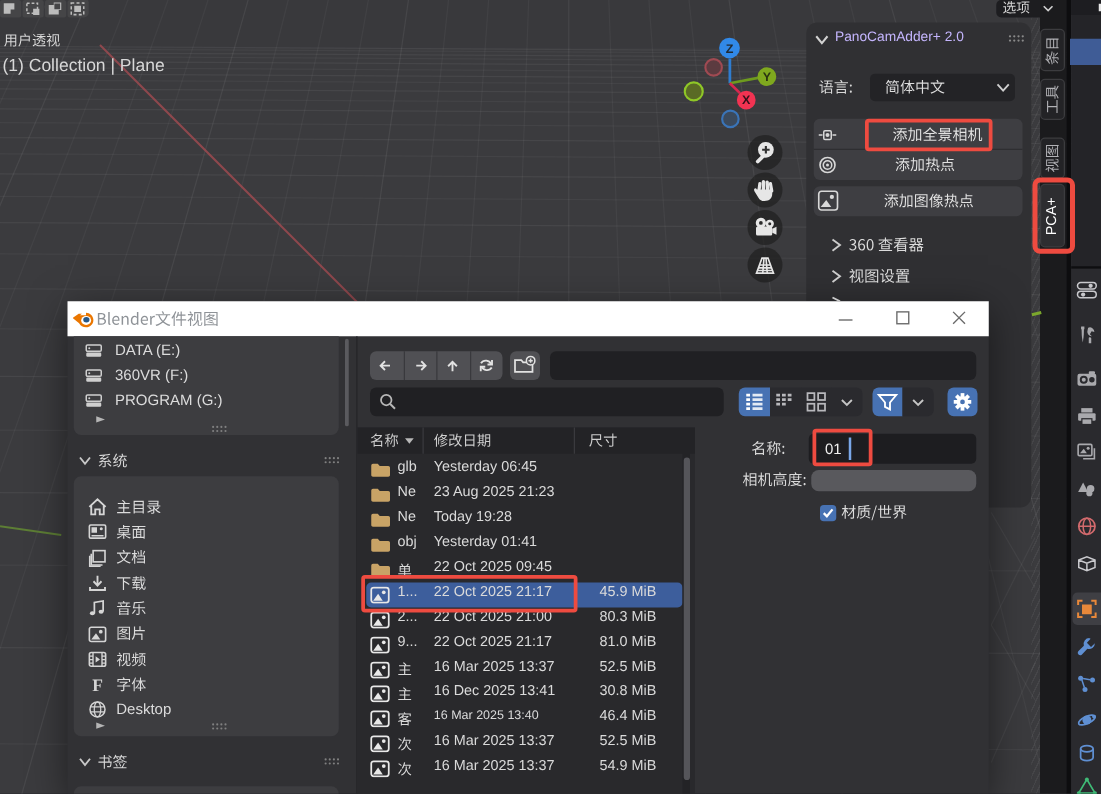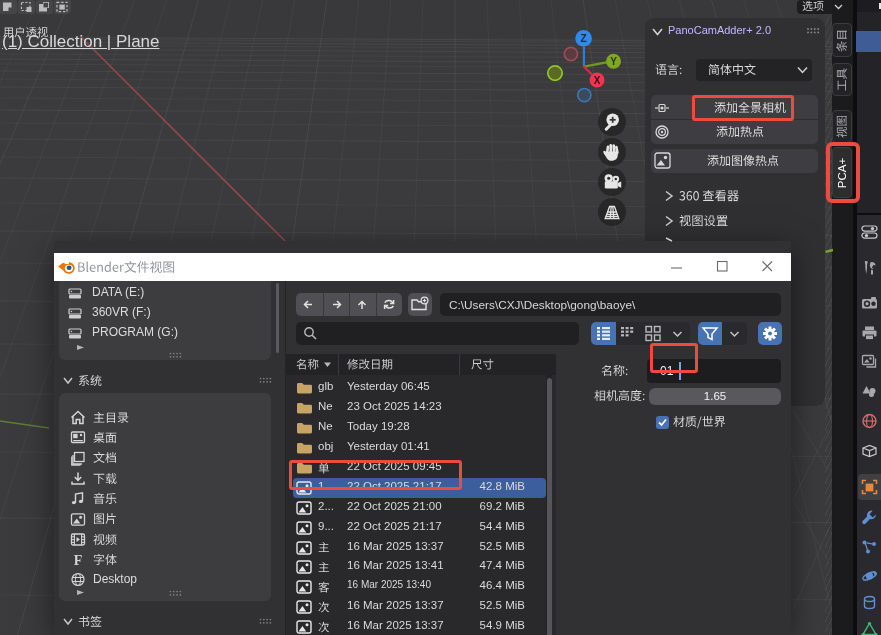--- a/index.html
+++ b/index.html
@@ -139,21 +139,21 @@
         <path d="M3 4 H7 V2 H13 V8 H11 V11.5 H3 Z" fill="#bcbcbc"></path>
         <rect x="7.5" y="2.8" width="4.6" height="4.6" fill="#454547"></rect>
       </svg></div>
     <div class="a" style="left:54px;top:0px;width:17px;height:14px;background:#454547;border-radius:2px 2px 4px 2px"><svg width="17" height="14">
         <rect x="3" y="2.3" width="10" height="9.4" fill="none" stroke="#bcbcbc" stroke-width="1.2" stroke-dasharray="2.4 1.8"></rect>
         <rect x="5.4" y="4.6" width="5.4" height="5" fill="#bcbcbc"></rect>
       </svg></div>
 <svg class="t" style="left:2.5px;top:24.5px" width="47" height="17">
       <path d="M1.7289 -8.701V-4.599100000000001C1.7289 -3.0058000000000002 1.6159000000000001 -1.0057 0.36160000000000003 0.40680000000000005C0.5537000000000001 0.5085000000000001 0.8927 0.791 1.0170000000000001 0.9605000000000001C1.8871000000000002 0.0 2.2713 -1.2995 2.4408000000000003 -2.5651H5.277100000000001V0.8023000000000001H6.1359V-2.5651H9.186900000000001V-0.24860000000000002C9.186900000000001 -0.045200000000000004 9.107800000000001 0.022600000000000002 8.8818 0.0339C8.667100000000001 0.045200000000000004 7.898700000000001 0.05650000000000001 7.1077 0.022600000000000002C7.220700000000001 0.24860000000000002 7.356300000000001 0.6215 7.4015 0.8362C8.463700000000001 0.8475 9.119100000000001 0.8362 9.503300000000001 0.7006000000000001C9.887500000000001 0.5650000000000001 10.023100000000001 0.30510000000000004 10.023100000000001 -0.24860000000000002V-8.701ZM2.5651 -7.8874H5.277100000000001V-6.0681H2.5651ZM9.186900000000001 -7.8874V-6.0681H6.1359V-7.8874ZM2.5651 -5.2658000000000005H5.277100000000001V-3.3674000000000004H2.5199000000000003C2.5538000000000003 -3.7968 2.5651 -4.2149 2.5651 -4.599100000000001ZM9.186900000000001 -5.2658000000000005V-3.3674000000000004H6.1359V-5.2658000000000005Z M14.0911 -6.9495000000000005H19.9897V-4.6782H14.0798L14.0911 -5.277100000000001ZM16.2833 -9.3338C16.509300000000003 -8.8366 16.7579 -8.203800000000001 16.893500000000003 -7.740500000000001H13.209700000000002V-5.277100000000001C13.209700000000002 -3.5708 13.062800000000001 -1.2204000000000002 11.6842 0.46330000000000005C11.8876 0.5537000000000001 12.2605 0.8136000000000001 12.418700000000001 0.9718000000000001C13.526100000000001 -0.38420000000000004 13.921600000000002 -2.2600000000000002 14.045900000000001 -3.8872000000000004H19.9897V-3.1414000000000004H20.8485V-7.740500000000001H17.2664L17.7862 -7.898700000000001C17.6506 -8.339400000000001 17.368100000000002 -9.0287 17.0969 -9.5485Z M23.2893 -8.6445C23.9447 -8.090800000000002 24.7131 -7.2998 25.0408 -6.7461L25.741400000000002 -7.277200000000001C25.379800000000003 -7.8196 24.6001 -8.588000000000001 23.933400000000002 -9.107800000000001ZM32.25020000000001 -9.311200000000001C30.916800000000002 -9.0061 28.453400000000002 -8.814 26.419400000000003 -8.734900000000001C26.4985 -8.5654 26.588900000000002 -8.2942 26.611500000000003 -8.1247C27.459000000000003 -8.147300000000001 28.385600000000004 -8.1925 29.300900000000002 -8.271600000000001V-7.4015H26.1369V-6.734800000000001H28.781100000000002C28.024 -5.9438 26.860100000000003 -5.2206 25.797900000000002 -4.8703C25.9674 -4.723400000000001 26.1934 -4.4409 26.317700000000002 -4.2601C27.357300000000002 -4.6669 28.509900000000002 -5.4579 29.300900000000002 -6.339300000000001V-4.825100000000001H30.114500000000003V-6.373200000000001C30.8716 -5.503100000000001 31.990300000000005 -4.7121 33.029900000000005 -4.305300000000001C33.1542 -4.497400000000001 33.3802 -4.7799000000000005 33.5497 -4.9268C32.476200000000006 -5.2545 31.334900000000005 -5.9664 30.611700000000003 -6.734800000000001H33.357600000000005V-7.4015H30.114500000000003V-8.339400000000001C31.120200000000004 -8.4411 32.0581 -8.5767 32.8039 -8.734900000000001ZM27.029600000000002 -4.5539000000000005V-3.8872000000000004H28.340400000000002C28.137 -2.6781 27.6398 -1.7854 26.091700000000003 -1.2995C26.261200000000002 -1.1526 26.475900000000003 -0.8588000000000001 26.555000000000003 -0.678C28.317800000000002 -1.2769000000000001 28.9054 -2.373 29.1427 -3.8872000000000004H30.498700000000003C30.408300000000004 -3.5256000000000003 30.3179 -3.164 30.2162 -2.8815000000000004H32.1372C32.0355 -2.0340000000000003 31.9338 -1.6611000000000002 31.786900000000003 -1.5255C31.6965 -1.4464000000000001 31.6061 -1.4351 31.414 -1.4351C31.2219 -1.4351 30.690800000000003 -1.4464000000000001 30.148400000000002 -1.4916C30.261400000000002 -1.2995 30.340500000000002 -1.0283 30.351800000000004 -0.8362C30.916800000000002 -0.791 31.459200000000003 -0.791 31.730400000000003 -0.8136000000000001C32.0355 -0.8249000000000001 32.25020000000001 -0.8814000000000001 32.431000000000004 -1.0622C32.6796 -1.2995 32.815200000000004 -1.8758000000000001 32.9508 -3.1979C32.96210000000001 -3.3109 32.9734 -3.5143000000000004 32.9734 -3.5143000000000004H31.1428L31.380100000000002 -4.5539000000000005ZM25.436300000000003 -5.1528H23.2328V-4.361800000000001H24.622700000000002V-0.9379000000000001C24.1368 -0.7119000000000001 23.617 -0.30510000000000004 23.108500000000003 0.1695L23.6735 0.9040000000000001C24.317600000000002 0.20340000000000003 24.9278 -0.38420000000000004 25.3459 -0.38420000000000004C25.594500000000004 -0.38420000000000004 25.9448 -0.05650000000000001 26.3855 0.21470000000000003C27.131300000000003 0.6554000000000001 28.069200000000002 0.7684000000000001 29.380000000000003 0.7684000000000001C30.4874 0.7684000000000001 32.3971 0.7119000000000001 33.2785 0.6554000000000001C33.2898 0.40680000000000005 33.4254 -0.011300000000000001 33.5158 -0.22600000000000003C32.3971 -0.11300000000000002 30.679500000000004 -0.0339 29.3913 -0.0339C28.1935 -0.0339 27.244300000000003 -0.10170000000000001 26.5437 -0.5198C26.0013 -0.8362 25.741400000000002 -1.1074000000000002 25.436300000000003 -1.1300000000000001Z M38.98500000000001 -8.938300000000002V-2.9267000000000003H39.809900000000006V-8.1925H43.30160000000001V-2.9267000000000003H44.149100000000004V-8.938300000000002ZM35.64020000000001 -9.0852C36.047000000000004 -8.6445 36.487700000000004 -8.023000000000001 36.691100000000006 -7.604900000000001L37.38040000000001 -8.0569C37.17700000000001 -8.4524 36.72500000000001 -9.040000000000001 36.28430000000001 -9.4694ZM41.09810000000001 -7.3337V-5.1302C41.09810000000001 -3.3561 40.759100000000004 -1.1978000000000002 37.900200000000005 0.28250000000000003C38.069700000000005 0.4181 38.340900000000005 0.7345 38.442600000000006 0.9153000000000001C40.137600000000006 0.022600000000000002 41.030300000000004 -1.1865 41.48230000000001 -2.4182V-0.22600000000000003C41.48230000000001 0.5311 41.787400000000005 0.7345 42.555800000000005 0.7345H43.58410000000001C44.56720000000001 0.7345 44.691500000000005 0.2712 44.804500000000004 -1.5029000000000001C44.58980000000001 -1.5594000000000001 44.307300000000005 -1.6724 44.092600000000004 -1.8419C44.04740000000001 -0.21470000000000003 43.99090000000001 0.09040000000000001 43.595400000000005 0.09040000000000001H42.68010000000001C42.36370000000001 0.09040000000000001 42.273300000000006 0.0 42.273300000000006 -0.3164V-3.1188000000000002H41.697C41.86650000000001 -3.8081000000000005 41.91170000000001 -4.4861 41.91170000000001 -5.107600000000001V-7.3337ZM34.611900000000006 -7.548400000000001V-6.768700000000001H37.346500000000006C36.691100000000006 -5.333600000000001 35.5046 -3.9211000000000005 34.340700000000005 -3.1301C34.465 -2.9719 34.668400000000005 -2.5425000000000004 34.736200000000004 -2.3052C35.1769 -2.6329000000000002 35.6176 -3.0397000000000003 36.047000000000004 -3.503V0.8927H36.84930000000001V-3.9776000000000002C37.244800000000005 -3.4691000000000005 37.730700000000006 -2.825 37.956700000000005 -2.4747000000000003L38.499100000000006 -3.1527000000000003C38.284400000000005 -3.4013000000000004 37.49340000000001 -4.305300000000001 37.06400000000001 -4.7686C37.60640000000001 -5.537000000000001 38.069700000000005 -6.3958 38.386100000000006 -7.277200000000001L37.93410000000001 -7.582300000000001L37.77590000000001 -7.548400000000001Z" transform="translate(0,11.30)" fill="#d9d9d9" fill-opacity="1.0"></path>
     </svg>
-<div class="a" style="left:2px;top:32px;font-size:17px;color:#d8d8d8;text-decoration:underline;">(1) Collection | Plane</div>
+<div class="a" style="left:2px;top:44px;font-size:14px;color:#d8d8d8;">(1) Collection | Plane</div>
 <div class="a" style="left:797px;top:0px;width:49px;height:14px;background:#1d1d20;border-radius:4px;"></div>
 <svg class="t" style="left:802.0px;top:-0.6px" width="24" height="16">
       <path d="M0.6709999999999999 -8.415C1.309 -7.8759999999999994 2.057 -7.106 2.376 -6.566999999999999L3.058 -7.084C2.706 -7.611999999999999 1.9469999999999998 -8.36 1.2979999999999998 -8.866ZM4.906 -8.91C4.6419999999999995 -7.930999999999999 4.18 -6.962999999999999 3.586 -6.314C3.784 -6.215 4.136 -5.994999999999999 4.29 -5.874C4.543 -6.1819999999999995 4.785 -6.566999999999999 5.005 -6.9959999999999996H6.633V-5.39H3.5199999999999996V-4.653H5.511C5.324 -3.2119999999999997 4.872999999999999 -2.167 3.223 -1.5839999999999999C3.399 -1.43 3.6409999999999996 -1.1219999999999999 3.7289999999999996 -0.9129999999999999C5.577 -1.639 6.127 -2.904 6.335999999999999 -4.653H7.468999999999999V-2.101C7.468999999999999 -1.265 7.656 -1.023 8.481 -1.023C8.645999999999999 -1.023 9.394 -1.023 9.559 -1.023C10.251999999999999 -1.023 10.472 -1.375 10.549 -2.772C10.318 -2.827 9.976999999999999 -2.948 9.822999999999999 -3.102C9.79 -1.9469999999999998 9.745999999999999 -1.793 9.471 -1.793C9.317 -1.793 8.712 -1.793 8.602 -1.793C8.315999999999999 -1.793 8.283 -1.8259999999999998 8.283 -2.101V-4.653H10.460999999999999V-5.39H7.457999999999999V-6.9959999999999996H9.998999999999999V-7.710999999999999H7.457999999999999V-9.196H6.633V-7.710999999999999H5.335C5.478 -8.041 5.598999999999999 -8.392999999999999 5.6979999999999995 -8.745ZM2.7609999999999997 -5.016H0.616V-4.2459999999999996H1.9689999999999999V-0.9129999999999999C1.496 -0.693 0.99 -0.297 0.495 0.16499999999999998L1.045 0.8799999999999999C1.672 0.19799999999999998 2.266 -0.374 2.673 -0.374C2.915 -0.374 3.256 -0.05499999999999999 3.6849999999999996 0.209C4.411 0.638 5.324 0.748 6.6 0.748C7.678 0.748 9.536999999999999 0.693 10.395 0.638C10.405999999999999 0.39599999999999996 10.538 -0.011 10.626 -0.21999999999999997C9.536999999999999 -0.10999999999999999 7.864999999999999 -0.033 6.611 -0.033C5.444999999999999 -0.033 4.521 -0.09899999999999999 3.839 -0.506C3.311 -0.814 3.058 -1.0779999999999998 2.7609999999999997 -1.0999999999999999Z M17.798000000000002 -5.5V-3.179C17.798000000000002 -2.024 17.500999999999998 -0.616 14.509 0.209C14.684999999999999 0.374 14.927 0.6709999999999999 15.026 0.847C18.139 -0.132 18.622999999999998 -1.738 18.622999999999998 -3.179V-5.5ZM18.579 -1.001C19.426000000000002 -0.45099999999999996 20.503999999999998 0.34099999999999997 21.021 0.869L21.570999999999998 0.286C21.043 -0.23099999999999998 19.942999999999998 -0.99 19.096 -1.518ZM11.319 -2.024 11.528 -1.166C12.54 -1.507 13.882 -1.9689999999999999 15.169 -2.409L15.059000000000001 -3.1239999999999997L13.716999999999999 -2.7169999999999996V-7.1499999999999995H14.993V-7.941999999999999H11.506V-7.1499999999999995H12.892V-2.4749999999999996ZM15.587 -6.864V-1.6829999999999998H16.39V-6.116H19.976V-1.7049999999999998H20.801000000000002V-6.864H18.205C18.369999999999997 -7.204999999999999 18.546 -7.611999999999999 18.722 -8.008H21.527V-8.756H15.190999999999999V-8.008H17.743C17.633 -7.6339999999999995 17.500999999999998 -7.215999999999999 17.358 -6.864Z" transform="translate(0,11.00)" fill="#d8d8d8" fill-opacity="1.0"></path>
     </svg>
 <svg class="t" style="left:834px;top:2px" width="10" height="9">
       <path d="M1 3 L4.5 6.5 L8 3" stroke="#cfcfcf" stroke-width="1.3" fill="none"></path>
     </svg>
 <svg class="a" style="left:540px;top:20px" width="100" height="100" viewBox="0 0 100 100">
 <line x1="43.9" y1="27" x2="43.9" y2="46.6" stroke="#2f7dd0" stroke-width="2.2"></line>
 <line x1="43.9" y1="46.6" x2="66.5" y2="42.3" stroke="#6e9b1e" stroke-width="2.2"></line>
@@ -373,21 +373,21 @@
         <path d="M3.5 4 V11 a5 2.5 0 0 0 10 0 V4" fill="none" stroke="#5f8fd2" stroke-width="1.4"></path>
       </g>
       <g transform="translate(861,621)">
         <path d="M8.5 2.5 L15 13.5 H2 Z" fill="none" stroke="#3fba76" stroke-width="1.4"></path>
         <circle cx="8.5" cy="2.5" r="1.6" fill="#3fba76"></circle>
         <circle cx="15" cy="13.5" r="1.6" fill="#3fba76"></circle>
         <circle cx="2" cy="13.5" r="1.6" fill="#3fba76"></circle>
       </g>
     </svg>
 <div class="a" style="left:54px;top:241px;width:737px;height:394px;background:#313134;box-shadow:0 8px 30px rgba(0,0,0,0.5);z-index:10;"></div>
-<div class="a" style="left:0;top:12px;width:881px;height:506px;z-index:11">
+<div class="a" style="left:0;top:0;width:881px;height:506px;z-index:11">
 <div class="a" style="left:54px;top:241px;width:737px;height:28px;background:#ffffff;"></div>
 <svg class="t" style="left:58px;top:247px;z-index:12" width="17" height="15" viewBox="0 0 17 15">
 <path d="M10.8 3.2 C13.9 3.2 16.5 5.6 16.7 8.7 C16.9 12 14.2 14.8 10.8 14.8 C8.4 14.8 6.3 13.5 5.3 11.5 L0.6 7.8 C0.2 7.5 0.2 7.2 0.6 6.9 L4.4 4.3 C4.7 4.1 5.1 4 5.5 4 L7.5 4 L6 5.1 L10.8 5.1 Z" fill="#ea7600"></path>
 <ellipse cx="10.9" cy="9.3" rx="4" ry="3.6" fill="#fff"></ellipse>
         <ellipse cx="11.1" cy="8.8" rx="2.5" ry="2.2" fill="#265787"></ellipse>
 </svg>
 <svg class="t" style="left:77.0px;top:247.2px" width="100" height="19">
         <path d="M1.2928000000000002 0.0H4.2752C6.3744000000000005 0.0 7.833600000000001 -0.9088 7.833600000000001 -2.7520000000000002C7.833600000000001 -4.032 7.04 -4.7744 5.9264 -4.992V-5.056C6.8096000000000005 -5.3376 7.296 -6.1568000000000005 7.296 -7.091200000000001C7.296 -8.7424 5.9648 -9.3824 4.0704 -9.3824H1.2928000000000002ZM2.4704 -5.4016V-8.448H3.9168000000000003C5.388800000000001 -8.448 6.131200000000001 -8.038400000000001 6.131200000000001 -6.937600000000001C6.131200000000001 -5.977600000000001 5.478400000000001 -5.4016 3.8656 -5.4016ZM2.4704 -0.9472V-4.48H4.1088000000000005C5.760000000000001 -4.48 6.6688 -3.9552 6.6688 -2.7904C6.6688 -1.5232 5.7216000000000005 -0.9472 4.1088000000000005 -0.9472Z M10.816 0.16640000000000002C11.136000000000001 0.16640000000000002 11.328000000000001 0.11520000000000001 11.4944 0.064L11.328000000000001 -0.8320000000000001C11.200000000000001 -0.8064 11.148800000000001 -0.8064 11.084800000000001 -0.8064C10.905600000000002 -0.8064 10.764800000000001 -0.9472 10.764800000000001 -1.3056V-10.1888H9.587200000000001V-1.3824C9.587200000000001 -0.39680000000000004 9.9456 0.16640000000000002 10.816 0.16640000000000002Z M16.0384 0.16640000000000002C16.9728 0.16640000000000002 17.7152 -0.1408 18.3168 -0.5376000000000001L17.9072 -1.3184C17.3824 -0.9728 16.8448 -0.768 16.1664 -0.768C14.848 -0.768 13.9392 -1.7152 13.862400000000001 -3.2H18.5472C18.5728 -3.3792 18.5984 -3.6096000000000004 18.5984 -3.8656C18.5984 -5.849600000000001 17.6 -7.1296 15.8208 -7.1296C14.233600000000001 -7.1296 12.7104 -5.7344 12.7104 -3.4688000000000003C12.7104 -1.1776 14.182400000000001 0.16640000000000002 16.0384 0.16640000000000002ZM13.8496 -4.032C13.990400000000001 -5.4144000000000005 14.860800000000001 -6.195200000000001 15.846400000000001 -6.195200000000001C16.9344 -6.195200000000001 17.5744 -5.44 17.5744 -4.032Z M20.3136 0.0H21.4912V-5.043200000000001C22.1824 -5.7472 22.6688 -6.1056 23.3856 -6.1056C24.3072 -6.1056 24.704 -5.5552 24.704 -4.2496V0.0H25.8688V-4.4032C25.8688 -6.1696 25.2032 -7.1296 23.744 -7.1296C22.796799999999998 -7.1296 22.0672 -6.6048 21.4144 -5.9392000000000005H21.3888L21.2736 -6.9504H20.3136Z M30.489600000000003 0.16640000000000002C31.321600000000004 0.16640000000000002 32.064 -0.2816 32.601600000000005 -0.8192H32.64L32.7424 0.0H33.702400000000004V-10.1888H32.5248V-7.5136L32.588800000000006 -6.3232C31.974400000000003 -6.8224 31.449600000000004 -7.1296 30.6304 -7.1296C29.043200000000002 -7.1296 27.622400000000003 -5.7216000000000005 27.622400000000003 -3.4688000000000003C27.622400000000003 -1.1520000000000001 28.748800000000003 0.16640000000000002 30.489600000000003 0.16640000000000002ZM30.745600000000003 -0.8192C29.529600000000002 -0.8192 28.8256 -1.8048000000000002 28.8256 -3.4816000000000003C28.8256 -5.0688 29.721600000000002 -6.144 30.835200000000004 -6.144C31.4112 -6.144 31.948800000000002 -5.9392000000000005 32.5248 -5.4144000000000005V-1.7664000000000002C31.948800000000002 -1.1264 31.385600000000004 -0.8192 30.745600000000003 -0.8192Z M38.8736 0.16640000000000002C39.808 0.16640000000000002 40.5504 -0.1408 41.152 -0.5376000000000001L40.7424 -1.3184C40.217600000000004 -0.9728 39.68 -0.768 39.0016 -0.768C37.6832 -0.768 36.7744 -1.7152 36.6976 -3.2H41.382400000000004C41.408 -3.3792 41.433600000000006 -3.6096000000000004 41.433600000000006 -3.8656C41.433600000000006 -5.849600000000001 40.4352 -7.1296 38.656000000000006 -7.1296C37.0688 -7.1296 35.5456 -5.7344 35.5456 -3.4688000000000003C35.5456 -1.1776 37.0176 0.16640000000000002 38.8736 0.16640000000000002ZM36.6848 -4.032C36.8256 -5.4144000000000005 37.696000000000005 -6.195200000000001 38.6816 -6.195200000000001C39.769600000000004 -6.195200000000001 40.409600000000005 -5.44 40.409600000000005 -4.032Z M43.1488 0.0H44.32640000000001V-4.4672C44.787200000000006 -5.6448 45.491200000000006 -6.08 46.0672 -6.08C46.3616 -6.08 46.51520000000001 -6.0416 46.7456 -5.9648L46.9632 -6.976C46.7456 -7.091200000000001 46.528000000000006 -7.1296 46.220800000000004 -7.1296C45.4528 -7.1296 44.736000000000004 -6.566400000000001 44.2496 -5.6832H44.224000000000004L44.1088 -6.9504H43.1488Z M52.352000000000004 -10.5344C52.736000000000004 -9.907200000000001 53.1456 -9.0496 53.299200000000006 -8.5248L54.3616 -8.8704C54.1824 -9.3952 53.7344 -10.2272 53.35040000000001 -10.8416ZM47.577600000000004 -8.4992V-7.5520000000000005H49.574400000000004C50.329600000000006 -5.6064 51.3408 -3.9296 52.659200000000006 -2.56C51.251200000000004 -1.3824 49.5232 -0.512 47.3984 0.0896C47.5904 0.32 47.897600000000004 0.768 48.0 0.9984000000000001C50.137600000000006 0.30720000000000003 51.9168 -0.6144000000000001 53.363200000000006 -1.8688C54.8096 -0.5888 56.5504 0.3584 58.64960000000001 0.9344C58.816 0.6656000000000001 59.0976 0.256 59.315200000000004 0.0512C57.2672 -0.46080000000000004 55.5264 -1.3696000000000002 54.1056 -2.5728C55.3984 -3.8912 56.384 -5.5296 57.126400000000004 -7.5520000000000005H59.1488V-8.4992ZM53.3888 -3.2384C52.1856 -4.454400000000001 51.238400000000006 -5.913600000000001 50.5728 -7.5520000000000005H56.0384C55.3984 -5.824 54.51520000000001 -4.4032 53.3888 -3.2384Z M63.7952 -4.3648V-3.4304H67.4688V1.024H68.4288V-3.4304H71.936V-4.3648H68.4288V-7.1936H71.3728V-8.128H68.4288V-10.5984H67.4688V-8.128H65.7536C65.92 -8.704 66.0608 -9.3184 66.1888 -9.92L65.2672 -10.112C64.9728 -8.4352 64.4352 -6.784000000000001 63.6928 -5.7216000000000005C63.9232 -5.6064 64.3328 -5.376 64.512 -5.2352C64.8576 -5.7728 65.1776 -6.4512 65.4464 -7.1936H67.4688V-4.3648ZM63.168 -10.700800000000001C62.4768 -8.768 61.3504 -6.848000000000001 60.1472 -5.5936C60.3136 -5.376 60.5952 -4.8768 60.6976 -4.6464C61.1072 -5.0816 61.4912 -5.5936 61.8752 -6.144V0.9984000000000001H62.7968V-7.6416C63.2832 -8.537600000000001 63.7184 -9.4848 64.0768 -10.432Z M78.2976 -10.1248V-3.3152000000000004H79.232V-9.280000000000001H83.1872V-3.3152000000000004H84.1472V-10.1248ZM74.5088 -10.2912C74.9696 -9.792 75.4688 -9.088000000000001 75.69919999999999 -8.6144L76.48 -9.1264C76.2496 -9.5744 75.7376 -10.24 75.2384 -10.7264ZM80.6912 -8.3072V-5.8112C80.6912 -3.8016 80.3072 -1.3568 77.0688 0.32C77.2608 0.4736 77.568 0.8320000000000001 77.6832 1.0368C79.6032 0.0256 80.6144 -1.344 81.1264 -2.7392000000000003V-0.256C81.1264 0.6016 81.472 0.8320000000000001 82.3424 0.8320000000000001H83.5072C84.6208 0.8320000000000001 84.7616 0.30720000000000003 84.8896 -1.7024000000000001C84.6464 -1.7664000000000002 84.32639999999999 -1.8944 84.0832 -2.0864000000000003C84.032 -0.2432 83.968 0.1024 83.52 0.1024H82.4832C82.1248 0.1024 82.0224 0.0 82.0224 -0.3584V-3.5328000000000004H81.36959999999999C81.5616 -4.3136 81.6128 -5.0816 81.6128 -5.7856000000000005V-8.3072ZM73.344 -8.5504V-7.6672H76.4416C75.69919999999999 -6.0416 74.3552 -4.4416 73.0368 -3.5456000000000003C73.1776 -3.3664 73.408 -2.8800000000000003 73.48479999999999 -2.6112C73.984 -2.9824 74.4832 -3.4432 74.9696 -3.968V1.0112H75.8784V-4.5056C76.32639999999999 -3.9296 76.8768 -3.2 77.1328 -2.8032L77.74719999999999 -3.5712C77.50399999999999 -3.8528000000000002 76.608 -4.8768 76.1216 -5.4016C76.736 -6.272 77.2608 -7.244800000000001 77.61919999999999 -8.2432L77.10719999999999 -8.5888L76.928 -8.5504Z M90.1376 -3.5712C91.1616 -3.3536 92.4672 -2.9056 93.18400000000001 -2.5472L93.58080000000001 -3.2C92.864 -3.5328000000000004 91.5712 -3.9552 90.5472 -4.16ZM88.8576 -1.9456C90.62400000000001 -1.728 92.83840000000001 -1.216 94.06720000000001 -0.7808L94.48960000000001 -1.4976C93.248 -1.9072 91.0336 -2.4064 89.30560000000001 -2.5984000000000003ZM86.4128 -10.1888V1.024H87.3344V0.4864H96.11520000000002V1.024H97.07520000000001V-10.1888ZM87.3344 -0.37120000000000003V-9.3184H96.11520000000002V-0.37120000000000003ZM90.63680000000001 -9.0624C89.99680000000001 -8.0128 88.89600000000002 -7.0144 87.79520000000001 -6.3616C88.00000000000001 -6.2336 88.3328 -5.9392000000000005 88.4736 -5.7856000000000005C88.8576 -6.0416 89.2544 -6.348800000000001 89.6512 -6.6944C90.0352 -6.284800000000001 90.50880000000001 -5.9008 91.02080000000001 -5.5552C89.93280000000001 -5.043200000000001 88.70400000000001 -4.6592 87.5648 -4.4288C87.73120000000002 -4.2496 87.936 -3.8784 88.02560000000001 -3.648C89.28000000000002 -3.9424 90.62400000000001 -4.416 91.84 -5.0688C92.90240000000001 -4.4928 94.11840000000001 -4.0576 95.33440000000002 -3.7888C95.4496 -4.0192000000000005 95.6928 -4.352 95.87200000000001 -4.518400000000001C94.74560000000001 -4.7232 93.6192 -5.0688 92.6208 -5.5296C93.58080000000001 -6.1568000000000005 94.3872 -6.8864 94.9248 -7.7568L94.37440000000001 -8.0768L94.23360000000001 -8.038400000000001H90.9184C91.11040000000001 -8.281600000000001 91.28960000000001 -8.5248 91.4432 -8.780800000000001ZM90.17600000000002 -7.2064 90.2656 -7.296H93.58080000000001C93.12 -6.7968 92.50560000000002 -6.348800000000001 91.8144 -5.952C91.1616 -6.3232 90.59840000000001 -6.7456000000000005 90.17600000000002 -7.2064Z" transform="translate(0,12.80)" fill="#8e9297" fill-opacity="1.0"></path>
       </svg>
 <svg class="t" style="left:671px;top:248px;z-index:12" width="12" height="12">
@@ -573,21 +573,20 @@
         </svg></div>
 <div class="a" style="left:322.5px;top:281px;width:1px;height:23px;background:#39393d;z-index:12"></div>
 <div class="a" style="left:349px;top:281px;width:1px;height:23px;background:#39393d;z-index:12"></div>
 <div class="a" style="left:375.5px;top:281px;width:1px;height:23px;background:#39393d;z-index:12"></div>
 <div class="a" style="left:408px;top:281px;width:24px;height:23px;background:#505054;border-radius:5px;z-index:12"><svg width="24" height="23">
           <path d="M4 7 H9 L10.5 8.8 H18 V16.5 H4 Z" fill="none" stroke="#e2e2e2" stroke-width="1.4"></path>
           <circle cx="16.5" cy="7.5" r="3.4" fill="#505054" stroke="#e2e2e2" stroke-width="1.2"></circle>
           <path d="M16.5 5.8 V9.2 M14.8 7.5 H18.2" stroke="#e2e2e2" stroke-width="1.2"></path>
         </svg></div>
 <div class="a" style="left:440px;top:281px;width:341px;height:23px;background:#202023;border-radius:5px;z-index:12"></div>
-<div class="a" style="left:449px;top:286px;font-size:11.8px;color:#d8d8d8;z-index:13">C:\Users\CXJ\Desktop\gong\baoye\</div>
 <div class="a" style="left:296px;top:310px;width:283px;height:23px;background:#202023;border-radius:5px;z-index:12"></div>
 <svg class="t" style="left:303px;top:314px;z-index:13" width="15" height="15">
         <circle cx="6" cy="6" r="4.2" fill="none" stroke="#b8b8b8" stroke-width="1.4"></circle>
         <line x1="9.2" y1="9.2" x2="13" y2="13" stroke="#b8b8b8" stroke-width="1.6"></line>
       </svg>
 <div class="a" style="left:591px;top:310px;width:25px;height:23px;background:#4772b3;border-radius:5px 0 0 5px;z-index:12"></div>
 <div class="a" style="left:616px;top:310px;width:25px;height:23px;background:#2a2a2e;z-index:12"></div>
 <div class="a" style="left:641px;top:310px;width:24px;height:23px;background:#2a2a2e;z-index:12"></div>
 <div class="a" style="left:665px;top:310px;width:25px;height:23px;background:#2a2a2e;border-radius:0 5px 5px 0;z-index:12"></div>
 <div class="a" style="left:591px;top:310px;z-index:13"><svg width="25" height="23">
@@ -664,21 +663,21 @@
 <div class="a" style="left:293px;top:465.8px;width:253px;height:20px;background:#3d5e9c;border-radius:4px;z-index:11"></div>
 <div class="a" style="left:296px;top:369.3px;z-index:12"><svg width="17" height="14">
           <path d="M1 3.5 C1 2.7 1.6 2 2.4 2 H6.2 L7.8 3.8 H14.6 C15.4 3.8 16 4.4 16 5.2 V11 C16 11.8 15.4 12.4 14.6 12.4 H2.4 C1.6 12.4 1 11.8 1 11 Z" fill="#c8a366"></path>
         </svg></div>
 <div class="a" style="left:318px;top:368.3px;font-size:11.5px;color:#dadada;z-index:12">glb</div>
 <div class="a" style="left:347px;top:368.3px;font-size:11.5px;color:#dadada;z-index:12">Yesterday 06:45</div>
 <div class="a" style="left:296px;top:389.2px;z-index:12"><svg width="17" height="14">
           <path d="M1 3.5 C1 2.7 1.6 2 2.4 2 H6.2 L7.8 3.8 H14.6 C15.4 3.8 16 4.4 16 5.2 V11 C16 11.8 15.4 12.4 14.6 12.4 H2.4 C1.6 12.4 1 11.8 1 11 Z" fill="#c8a366"></path>
         </svg></div>
 <div class="a" style="left:318px;top:388.2px;font-size:11.5px;color:#dadada;z-index:12">Ne</div>
-<div class="a" style="left:347px;top:388.2px;font-size:11.5px;color:#dadada;z-index:12">23 Oct 2025 14:23</div>
+<div class="a" style="left:347px;top:388.2px;font-size:11.5px;color:#dadada;z-index:12">23 Aug 2025 21:23</div>
 <div class="a" style="left:296px;top:409.1px;z-index:12"><svg width="17" height="14">
           <path d="M1 3.5 C1 2.7 1.6 2 2.4 2 H6.2 L7.8 3.8 H14.6 C15.4 3.8 16 4.4 16 5.2 V11 C16 11.8 15.4 12.4 14.6 12.4 H2.4 C1.6 12.4 1 11.8 1 11 Z" fill="#c8a366"></path>
         </svg></div>
 <div class="a" style="left:318px;top:408.1px;font-size:11.5px;color:#dadada;z-index:12">Ne</div>
 <div class="a" style="left:347px;top:408.1px;font-size:11.5px;color:#dadada;z-index:12">Today 19:28</div>
 <div class="a" style="left:296px;top:429.0px;z-index:12"><svg width="17" height="14">
           <path d="M1 3.5 C1 2.7 1.6 2 2.4 2 H6.2 L7.8 3.8 H14.6 C15.4 3.8 16 4.4 16 5.2 V11 C16 11.8 15.4 12.4 14.6 12.4 H2.4 C1.6 12.4 1 11.8 1 11 Z" fill="#c8a366"></path>
         </svg></div>
 <div class="a" style="left:318px;top:428.0px;font-size:11.5px;color:#dadada;z-index:12">obj</div>
 <div class="a" style="left:347px;top:428.0px;font-size:11.5px;color:#dadada;z-index:12">Yesterday 01:41</div>
@@ -689,57 +688,57 @@
         <path d="M2.5415 -5.0255H5.2785V-3.7835H2.5415ZM6.164 -5.0255H9.0275V-3.7835H6.164ZM2.5415 -6.9345H5.2785V-5.7155H2.5415ZM6.164 -6.9345H9.0275V-5.7155H6.164ZM8.1535 -9.613999999999999C7.889 -9.0275 7.4174999999999995 -8.2225 7.0035 -7.6705H4.209L4.6805 -7.9005C4.4505 -8.3835 3.91 -9.0965 3.4385 -9.613999999999999L2.714 -9.269C3.128 -8.786 3.5765 -8.1305 3.8295 -7.6705H1.702V-3.0475H5.2785V-1.955H0.621V-1.15H5.2785V0.9085H6.164V-1.15H10.913499999999999V-1.955H6.164V-3.0475H9.9015V-7.6705H7.9695C8.3375 -8.1535 8.74 -8.7515 9.084999999999999 -9.3035Z" transform="translate(0,11.50)" fill="#dadada" fill-opacity="1.0"></path>
       </svg>
 <div class="a" style="left:347px;top:447.9px;font-size:11.5px;color:#dadada;z-index:12">22 Oct 2025 09:45</div>
 <div class="a" style="left:296px;top:468.8px;z-index:12"><svg width="16" height="14">
           <rect x="1" y="1" width="14" height="12" rx="2" fill="none" stroke="#e8e8e8" stroke-width="1.4"></rect>
           <circle cx="11" cy="4.8" r="1.5" fill="#e8e8e8"></circle>
           <path d="M2.5 11.5 L6.5 6 L10.2 11.5 Z" fill="#e8e8e8"></path>
         </svg></div>
 <div class="a" style="left:318px;top:467.8px;font-size:11.5px;color:#dadada;z-index:12">1...</div>
 <div class="a" style="left:347px;top:467.8px;font-size:11.5px;color:#dadada;z-index:12">22 Oct 2025 21:17</div>
-<div class="a" style="left:471px;top:467.8px;width:54px;text-align:right;font-size:11.5px;color:#dadada;z-index:12">42.8 MiB</div>
+<div class="a" style="left:471px;top:467.8px;width:54px;text-align:right;font-size:11.5px;color:#dadada;z-index:12">45.9 MiB</div>
 <div class="a" style="left:296px;top:488.7px;z-index:12"><svg width="16" height="14">
           <rect x="1" y="1" width="14" height="12" rx="2" fill="none" stroke="#e8e8e8" stroke-width="1.4"></rect>
           <circle cx="11" cy="4.8" r="1.5" fill="#e8e8e8"></circle>
           <path d="M2.5 11.5 L6.5 6 L10.2 11.5 Z" fill="#e8e8e8"></path>
         </svg></div>
 <div class="a" style="left:318px;top:487.7px;font-size:11.5px;color:#dadada;z-index:12">2...</div>
 <div class="a" style="left:347px;top:487.7px;font-size:11.5px;color:#dadada;z-index:12">22 Oct 2025 21:00</div>
-<div class="a" style="left:471px;top:487.7px;width:54px;text-align:right;font-size:11.5px;color:#dadada;z-index:12">69.2 MiB</div>
+<div class="a" style="left:471px;top:487.7px;width:54px;text-align:right;font-size:11.5px;color:#dadada;z-index:12">80.3 MiB</div>
 <div class="a" style="left:296px;top:508.6px;z-index:12"><svg width="16" height="14">
           <rect x="1" y="1" width="14" height="12" rx="2" fill="none" stroke="#e8e8e8" stroke-width="1.4"></rect>
           <circle cx="11" cy="4.8" r="1.5" fill="#e8e8e8"></circle>
           <path d="M2.5 11.5 L6.5 6 L10.2 11.5 Z" fill="#e8e8e8"></path>
         </svg></div>
 <div class="a" style="left:318px;top:507.6px;font-size:11.5px;color:#dadada;z-index:12">9...</div>
 <div class="a" style="left:347px;top:507.6px;font-size:11.5px;color:#dadada;z-index:12">22 Oct 2025 21:17</div>
-<div class="a" style="left:471px;top:507.6px;width:54px;text-align:right;font-size:11.5px;color:#dadada;z-index:12">54.4 MiB</div>
+<div class="a" style="left:471px;top:507.6px;width:54px;text-align:right;font-size:11.5px;color:#dadada;z-index:12">81.0 MiB</div>
 <div class="a" style="left:296px;top:528.5px;z-index:12"><svg width="16" height="14">
           <rect x="1" y="1" width="14" height="12" rx="2" fill="none" stroke="#e8e8e8" stroke-width="1.4"></rect>
           <circle cx="11" cy="4.8" r="1.5" fill="#e8e8e8"></circle>
           <path d="M2.5 11.5 L6.5 6 L10.2 11.5 Z" fill="#e8e8e8"></path>
         </svg></div>
 <svg class="t" style="left:318.0px;top:528.1px" width="14" height="17">
         <path d="M4.301 -9.1425C5.0024999999999995 -8.625 5.8075 -7.889 6.2675 -7.359999999999999H1.1844999999999999V-6.5205H5.2785V-3.9905H1.7135V-3.151H5.2785V-0.3105H0.644V0.529H10.902V-0.3105H6.21V-3.151H9.844V-3.9905H6.21V-6.5205H10.3155V-7.359999999999999H6.578L7.13 -7.7625C6.67 -8.302999999999999 5.7385 -9.084999999999999 5.0024999999999995 -9.613999999999999Z" transform="translate(0,11.50)" fill="#dadada" fill-opacity="1.0"></path>
       </svg>
 <div class="a" style="left:347px;top:527.5px;font-size:11.5px;color:#dadada;z-index:12">16 Mar 2025 13:37</div>
 <div class="a" style="left:471px;top:527.5px;width:54px;text-align:right;font-size:11.5px;color:#dadada;z-index:12">52.5 MiB</div>
 <div class="a" style="left:296px;top:548.4px;z-index:12"><svg width="16" height="14">
           <rect x="1" y="1" width="14" height="12" rx="2" fill="none" stroke="#e8e8e8" stroke-width="1.4"></rect>
           <circle cx="11" cy="4.8" r="1.5" fill="#e8e8e8"></circle>
           <path d="M2.5 11.5 L6.5 6 L10.2 11.5 Z" fill="#e8e8e8"></path>
         </svg></div>
 <svg class="t" style="left:318.0px;top:548.0px" width="14" height="17">
         <path d="M4.301 -9.1425C5.0024999999999995 -8.625 5.8075 -7.889 6.2675 -7.359999999999999H1.1844999999999999V-6.5205H5.2785V-3.9905H1.7135V-3.151H5.2785V-0.3105H0.644V0.529H10.902V-0.3105H6.21V-3.151H9.844V-3.9905H6.21V-6.5205H10.3155V-7.359999999999999H6.578L7.13 -7.7625C6.67 -8.302999999999999 5.7385 -9.084999999999999 5.0024999999999995 -9.613999999999999Z" transform="translate(0,11.50)" fill="#dadada" fill-opacity="1.0"></path>
       </svg>
-<div class="a" style="left:347px;top:547.4px;font-size:11.5px;color:#dadada;z-index:12">16 Mar 2025 13:41</div>
-<div class="a" style="left:471px;top:547.4px;width:54px;text-align:right;font-size:11.5px;color:#dadada;z-index:12">47.4 MiB</div>
+<div class="a" style="left:347px;top:547.4px;font-size:11.5px;color:#dadada;z-index:12">16 Dec 2025 13:41</div>
+<div class="a" style="left:471px;top:547.4px;width:54px;text-align:right;font-size:11.5px;color:#dadada;z-index:12">30.8 MiB</div>
 <div class="a" style="left:296px;top:568.3px;z-index:12"><svg width="16" height="14">
           <rect x="1" y="1" width="14" height="12" rx="2" fill="none" stroke="#e8e8e8" stroke-width="1.4"></rect>
           <circle cx="11" cy="4.8" r="1.5" fill="#e8e8e8"></circle>
           <path d="M2.5 11.5 L6.5 6 L10.2 11.5 Z" fill="#e8e8e8"></path>
         </svg></div>
 <svg class="t" style="left:318.0px;top:567.9px" width="14" height="17">
         <path d="M4.094 -6.0835H7.59C7.107 -5.5545 6.486 -5.0715 5.773 -4.646C5.083 -5.0485 4.4965 -5.5085 4.048 -6.0375ZM4.3469999999999995 -7.6245C3.772 -6.739 2.6565 -5.727 1.058 -5.0255C1.2535 -4.8875 1.518 -4.6 1.6445 -4.4045C2.323 -4.7379999999999995 2.921 -5.1175 3.4385 -5.52C3.8754999999999997 -5.037 4.393 -4.6 4.968 -4.209C3.565 -3.5305 1.9435 -3.036 0.40249999999999997 -2.76C0.5635 -2.5645 0.7474999999999999 -2.2195 0.828 -1.9895C1.426 -2.116 2.047 -2.2655 2.6565 -2.4495V0.9085H3.5075V0.5175H8.0615V0.897H8.947V-2.507C9.4645 -2.3805 10.004999999999999 -2.2655 10.5455 -2.185C10.672 -2.4265 10.902 -2.806 11.0975 -3.0015C9.4645 -3.2085 7.9005 -3.6225 6.601 -4.2205C7.544 -4.8415 8.3605 -5.5889999999999995 8.924 -6.4515L8.3375 -6.808L8.176499999999999 -6.762H4.7495C4.945 -6.992 5.1175 -7.2219999999999995 5.2785 -7.452ZM5.7615 -3.726C6.5895 -3.266 7.521 -2.898 8.51 -2.622H3.197C4.094 -2.921 4.968 -3.289 5.7615 -3.726ZM3.5075 -0.207V-1.8975H8.0615V-0.207ZM4.968 -9.545C5.1405 -9.269 5.336 -8.924 5.4855 -8.6135H0.8855V-6.4515H1.7365V-7.8315H9.740499999999999V-6.4515H10.6145V-8.6135H6.4745C6.302 -8.9815 6.0375 -9.4185 5.8075 -9.7635Z" transform="translate(0,11.50)" fill="#dadada" fill-opacity="1.0"></path>
       </svg>
 <div class="a" style="left:347px;top:567.3px;font-size:10px;color:#dadada;z-index:12">16 Mar 2025 13:40</div>
 <div class="a" style="left:471px;top:567.3px;width:54px;text-align:right;font-size:11.5px;color:#dadada;z-index:12">46.4 MiB</div>
@@ -768,21 +767,20 @@
 <svg class="t" style="left:600.7px;top:350.8px" width="29" height="18">
         <path d="M3.156 -6.348C3.7680000000000002 -5.928 4.476 -5.352 5.0040000000000004 -4.872C3.6 -4.128 2.052 -3.588 0.5640000000000001 -3.2760000000000002C0.732 -3.072 0.9480000000000001 -2.688 1.032 -2.448C1.692 -2.604 2.364 -2.7960000000000003 3.024 -3.036V0.9480000000000001H3.924V0.324H9.276V0.9480000000000001H10.188V-4.08H5.412C7.404 -5.148 9.144 -6.636 10.128 -8.556000000000001L9.528 -8.928L9.372 -8.88H5.124C5.412 -9.216000000000001 5.676 -9.564 5.904 -9.912L4.872 -10.116C4.164 -8.964 2.7960000000000003 -7.632000000000001 0.8280000000000001 -6.708C1.044 -6.5520000000000005 1.332 -6.228 1.464 -6.0120000000000005C2.604 -6.6000000000000005 3.552 -7.308 4.332 -8.052H8.796C8.088000000000001 -6.996 7.0440000000000005 -6.096 5.844 -5.34C5.28 -5.832 4.488 -6.432 3.852 -6.864ZM9.276 -0.504H3.924V-3.2520000000000002H9.276Z M18.144 -5.4C17.868000000000002 -3.9 17.387999999999998 -2.4 16.704 -1.44C16.908 -1.332 17.28 -1.104 17.436 -0.972C18.12 -2.016 18.66 -3.612 18.984 -5.244ZM21.384 -5.28C21.912 -3.972 22.416 -2.22 22.584 -1.092L23.424 -1.356C23.232 -2.484 22.728 -4.188 22.176000000000002 -5.5200000000000005ZM18.384 -10.056000000000001C18.108 -8.52 17.604 -6.996 16.896 -5.952V-6.636H15.347999999999999V-8.772C15.924 -8.916 16.464 -9.084 16.908 -9.264L16.368000000000002 -9.972C15.504 -9.588000000000001 14.016 -9.24 12.756 -9.024000000000001C12.852 -8.82 12.972 -8.52 13.008 -8.328C13.488 -8.4 14.004 -8.484 14.508 -8.58V-6.636H12.648V-5.796H14.4C13.943999999999999 -4.416 13.128 -2.856 12.396 -2.004C12.54 -1.8 12.756 -1.452 12.84 -1.236C13.428 -1.968 14.028 -3.144 14.508 -4.344V0.972H15.347999999999999V-4.44C15.732 -3.912 16.188 -3.24 16.38 -2.892L16.908 -3.6C16.68 -3.9 15.696 -4.992 15.347999999999999 -5.34V-5.796H16.776L16.728 -5.724C16.944 -5.6160000000000005 17.328 -5.388 17.496000000000002 -5.256C17.928 -5.892 18.323999999999998 -6.72 18.636 -7.644H19.836V-0.14400000000000002C19.836 0.012 19.788 0.06 19.632 0.06C19.476 0.07200000000000001 18.948 0.07200000000000001 18.384 0.06C18.516 0.28800000000000003 18.648 0.672 18.708 0.912C19.451999999999998 0.912 19.968 0.888 20.292 0.756C20.616 0.612 20.736 0.36 20.736 -0.14400000000000002V-7.644H22.356C22.176000000000002 -7.212 21.936 -6.732 21.72 -6.312L22.524 -6.12C22.848 -6.804 23.208 -7.62 23.496000000000002 -8.364L22.908 -8.532L22.776 -8.484H18.912C19.032 -8.94 19.152 -9.408 19.248 -9.888Z M25.668 -4.68C26.1 -4.68 26.46 -5.016 26.46 -5.5200000000000005C26.46 -6.0120000000000005 26.1 -6.36 25.668 -6.36C25.224 -6.36 24.876 -6.0120000000000005 24.876 -5.5200000000000005C24.876 -5.016 25.224 -4.68 25.668 -4.68ZM25.668 0.156C26.1 0.156 26.46 -0.18 26.46 -0.672C26.46 -1.176 26.1 -1.512 25.668 -1.512C25.224 -1.512 24.876 -1.176 24.876 -0.672C24.876 -0.18 25.224 0.156 25.668 0.156Z" transform="translate(0,12.00)" fill="#d8d8d8" fill-opacity="1.0"></path>
       </svg>
 <div class="a" style="left:647px;top:347px;width:134px;height:24px;background:#1d1d20;border-radius:4px;z-index:12"></div>
 <div class="a" style="left:660px;top:352px;font-size:12px;color:#f0f0f0;z-index:13">01</div>
 <div class="a" style="left:679px;top:350px;width:1.5px;height:18px;background:#7aa7e8;z-index:13"></div>
 <svg class="t" style="left:593.7px;top:376.3px" width="53" height="18">
         <path d="M6.5520000000000005 -5.688H10.200000000000001V-3.6H6.5520000000000005ZM6.5520000000000005 -6.5040000000000004V-8.52H10.200000000000001V-6.5040000000000004ZM6.5520000000000005 -2.7720000000000002H10.200000000000001V-0.684H6.5520000000000005ZM5.676 -9.372V0.876H6.5520000000000005V0.14400000000000002H10.200000000000001V0.84H11.112V-9.372ZM2.568 -10.08V-7.5120000000000005H0.624V-6.648000000000001H2.46C2.04 -4.992 1.188 -3.096 0.34800000000000003 -2.1C0.492 -1.8840000000000001 0.72 -1.524 0.8160000000000001 -1.284C1.464 -2.112 2.1 -3.444 2.568 -4.824V0.9480000000000001H3.444V-4.5360000000000005C3.9 -3.948 4.44 -3.204 4.668 -2.8080000000000003L5.22 -3.54C4.956 -3.864 3.864 -5.148 3.444 -5.5680000000000005V-6.648000000000001H5.16V-7.5120000000000005H3.444V-10.08Z M17.976 -9.396V-5.5440000000000005C17.976 -3.684 17.808 -1.296 16.188 0.384C16.392 0.492 16.740000000000002 0.792 16.872 0.96C18.6 -0.8160000000000001 18.852 -3.54 18.852 -5.5440000000000005V-8.544H21.108V-0.8160000000000001C21.108 0.216 21.18 0.432 21.384 0.612C21.564 0.768 21.828 0.84 22.067999999999998 0.84C22.224 0.84 22.5 0.84 22.68 0.84C22.932000000000002 0.84 23.148 0.792 23.316000000000003 0.672C23.496000000000002 0.552 23.592 0.34800000000000003 23.652 0.0C23.700000000000003 -0.3 23.748 -1.188 23.748 -1.872C23.52 -1.944 23.244 -2.088 23.064 -2.2560000000000002C23.052 -1.452 23.04 -0.8160000000000001 23.003999999999998 -0.54C22.992 -0.264 22.956 -0.156 22.884 -0.084C22.836 -0.024 22.740000000000002 0.0 22.644 0.0C22.524 0.0 22.380000000000003 0.0 22.296 0.0C22.200000000000003 0.0 22.14 -0.024 22.08 -0.07200000000000001C22.02 -0.12 21.996000000000002 -0.34800000000000003 21.996000000000002 -0.744V-9.396ZM14.616 -10.08V-7.5120000000000005H12.624V-6.648000000000001H14.496C14.064 -4.98 13.188 -3.108 12.336 -2.1C12.48 -1.8840000000000001 12.708 -1.524 12.804 -1.284C13.475999999999999 -2.112 14.124 -3.468 14.616 -4.872V0.9480000000000001H15.492V-4.5600000000000005C15.96 -3.96 16.524 -3.216 16.764 -2.8080000000000003L17.328 -3.552C17.052 -3.864 15.911999999999999 -5.148 15.492 -5.5680000000000005V-6.648000000000001H17.268V-7.5120000000000005H15.492V-10.08Z M27.432 -6.708H32.628V-5.6160000000000005H27.432ZM26.532 -7.368V-4.956H33.564V-7.368ZM29.292 -9.912 29.64 -8.832H24.708V-8.040000000000001H35.244V-8.832H30.636C30.504 -9.216000000000001 30.323999999999998 -9.72 30.156 -10.116ZM25.152 -4.284V0.9480000000000001H26.016V-3.528H33.96V0.012C33.96 0.14400000000000002 33.9 0.192 33.756 0.192C33.612 0.192 33.048 0.20400000000000001 32.532 0.18C32.64 0.372 32.772 0.648 32.82 0.864C33.588 0.864 34.104 0.864 34.428 0.756C34.752 0.636 34.86 0.444 34.86 0.0V-4.284ZM27.372 -2.82V0.252H28.224V-0.34800000000000003H32.472V-2.82ZM28.224 -2.148H31.656V-1.02H28.224Z M40.632 -7.728V-6.684H38.7V-5.94H40.632V-3.948H45.3V-5.94H47.244V-6.684H45.3V-7.728H44.412V-6.684H41.496V-7.728ZM44.412 -5.94V-4.668H41.496V-5.94ZM45.084 -2.436C44.556 -1.812 43.812 -1.32 42.948 -0.936C42.096000000000004 -1.332 41.4 -1.836 40.896 -2.436ZM38.868 -3.18V-2.436H40.428L40.02 -2.2680000000000002C40.512 -1.596 41.172 -1.032 41.964 -0.5640000000000001C40.836 -0.20400000000000001 39.576 0.012 38.304 0.12C38.436 0.324 38.604 0.672 38.664 0.888C40.164 0.72 41.628 0.42 42.912 -0.084C44.1 0.444 45.504 0.78 47.016 0.96C47.124 0.732 47.352000000000004 0.372 47.544 0.18C46.224000000000004 0.06 44.988 -0.18 43.92 -0.552C44.976 -1.116 45.852000000000004 -1.8840000000000001 46.403999999999996 -2.916L45.84 -3.216L45.684 -3.18ZM41.676 -9.924C41.844 -9.612 42.024 -9.228 42.156 -8.892H37.512V-5.6160000000000005C37.512 -3.8280000000000003 37.428 -1.26 36.444 0.552C36.672 0.624 37.068 0.8160000000000001 37.248 0.96C38.256 -0.936 38.412 -3.708 38.412 -5.628V-8.040000000000001H47.376V-8.892H43.176C43.032 -9.276 42.792 -9.756 42.576 -10.14Z M49.668 -4.68C50.1 -4.68 50.46 -5.016 50.46 -5.5200000000000005C50.46 -6.0120000000000005 50.1 -6.36 49.668 -6.36C49.224 -6.36 48.876 -6.0120000000000005 48.876 -5.5200000000000005C48.876 -5.016 49.224 -4.68 49.668 -4.68ZM49.668 0.156C50.1 0.156 50.46 -0.18 50.46 -0.672C50.46 -1.176 50.1 -1.512 49.668 -1.512C49.224 -1.512 48.876 -1.176 48.876 -0.672C48.876 -0.18 49.224 0.156 49.668 0.156Z" transform="translate(0,12.00)" fill="#d8d8d8" fill-opacity="1.0"></path>
       </svg>
 <div class="a" style="left:649px;top:375.5px;width:132px;height:17px;background:#59595d;border-radius:6px;z-index:12"></div>
-<div class="a" style="left:649px;top:375.5px;width:132px;height:17px;font-size:11.5px;color:#f2f2f2;text-align:center;line-height:17px;z-index:13">1.65</div>
 <div class="a" style="left:656px;top:403.5px;width:13px;height:13px;background:#4772b3;border-radius:3px;z-index:12"></div>
 <svg class="t" style="left:657px;top:404.5px;z-index:13" width="11" height="11">
         <path d="M2 5.5 L4.5 8 L9 2.5" stroke="#fff" stroke-width="1.8" fill="none"></path>
       </svg>
 <svg class="t" style="left:673.0px;top:401.8px" width="55" height="18">
         <path d="M9.324 -10.068V-7.5H5.724V-6.636H9.024000000000001C8.112 -4.74 6.54 -2.724 5.0280000000000005 -1.692C5.244 -1.512 5.5200000000000005 -1.188 5.664 -0.9480000000000001C6.996 -1.968 8.364 -3.672 9.324 -5.388V-0.264C9.324 -0.048 9.24 0.024 9.024000000000001 0.024C8.796 0.036000000000000004 8.016 0.048 7.248 0.024C7.368 0.276 7.5120000000000005 0.6960000000000001 7.5600000000000005 0.9480000000000001C8.592 0.9480000000000001 9.3 0.924 9.696 0.768C10.104000000000001 0.624 10.26 0.36 10.26 -0.276V-6.636H11.508000000000001V-7.5H10.26V-10.068ZM2.724 -10.08V-7.5120000000000005H0.72V-6.636H2.604C2.136 -4.968 1.224 -3.108 0.312 -2.1C0.468 -1.872 0.708 -1.5 0.8160000000000001 -1.236C1.524 -2.076 2.208 -3.444 2.724 -4.86V0.9480000000000001H3.624V-5.244C4.128 -4.596 4.752 -3.744 5.016 -3.3000000000000003L5.5920000000000005 -4.0680000000000005C5.292 -4.44 4.056 -5.88 3.624 -6.324V-6.636H5.28V-7.5120000000000005H3.624V-10.08Z M19.128 -0.8280000000000001C20.34 -0.384 21.852 0.372 22.68 0.888L23.316000000000003 0.276C22.476 -0.20400000000000001 20.964 -0.924 19.764 -1.3800000000000001ZM18.504 -4.176V-3.096C18.504 -2.136 18.252 -0.72 14.544 0.252C14.76 0.432 15.024000000000001 0.756 15.144 0.9480000000000001C19.02 -0.192 19.428 -1.86 19.428 -3.084V-4.176ZM15.492 -5.5200000000000005V-1.368H16.392V-4.668H21.552V-1.32H22.488V-5.5200000000000005H19.044L19.212 -6.696H23.4V-7.5H19.296L19.428 -8.808C20.64 -8.94 21.768 -9.096 22.692 -9.3L21.972 -10.02C20.076 -9.588000000000001 16.584 -9.312 13.68 -9.192V-5.844C13.68 -4.008 13.572 -1.452 12.432 0.36C12.66 0.444 13.056000000000001 0.672 13.224 0.8160000000000001C14.4 -1.068 14.568 -3.888 14.568 -5.844V-6.696H18.3L18.168 -5.5200000000000005ZM18.372 -7.5H14.568V-8.448C15.828 -8.496 17.184 -8.592 18.468 -8.712Z M24.132 2.148H24.936L28.524 -9.528H27.732Z M34.188 -10.02V-7.08H32.004V-9.756H31.068V-7.08H29.316V-6.204H31.068V0.18H39.768V-0.6960000000000001H32.004V-6.204H34.188V-2.4H38.316V-6.204H40.104V-7.08H38.316V-9.888H37.38V-7.08H35.088V-10.02ZM37.38 -6.204V-3.228H35.088V-6.204Z M44.436 -3.2520000000000002V-2.544C44.436 -1.6440000000000001 44.232 -0.48 42.12 0.312C42.312 0.48 42.612 0.804 42.732 1.032C45.072 0.096 45.36 -1.368 45.36 -2.52V-3.2520000000000002ZM43.476 -6.936H46.236000000000004V-5.628H43.476ZM47.136 -6.936H49.92V-5.628H47.136ZM43.476 -8.928H46.236000000000004V-7.644H43.476ZM47.136 -8.928H49.92V-7.644H47.136ZM48.252 -3.2520000000000002V0.936H49.176V-3.228C49.932 -2.712 50.784 -2.2920000000000003 51.636 -2.028C51.768 -2.2560000000000002 52.044 -2.604 52.248000000000005 -2.7960000000000003C50.82 -3.168 49.38 -3.936 48.456 -4.872H50.844V-9.696H42.588V-4.872H44.988C44.064 -3.924 42.624 -3.12 41.244 -2.724C41.448 -2.532 41.712 -2.208 41.844 -1.968C43.428 -2.532 45.096000000000004 -3.612 46.092 -4.872H47.412C47.868 -4.272 48.468 -3.72 49.14 -3.2520000000000002Z" transform="translate(0,12.00)" fill="#dcdcdc" fill-opacity="1.0"></path>
       </svg>
 </div>
 <div class="a" style="left:692px;top:94.5px;width:102px;height:26.5px;border:3.5px solid #ee4b40;border-radius:3px;z-index:30"></div>
 <div class="a" style="left:288.5px;top:460px;width:173px;height:30px;border:3.5px solid #ee4b40;border-radius:3px;z-index:30"></div>

